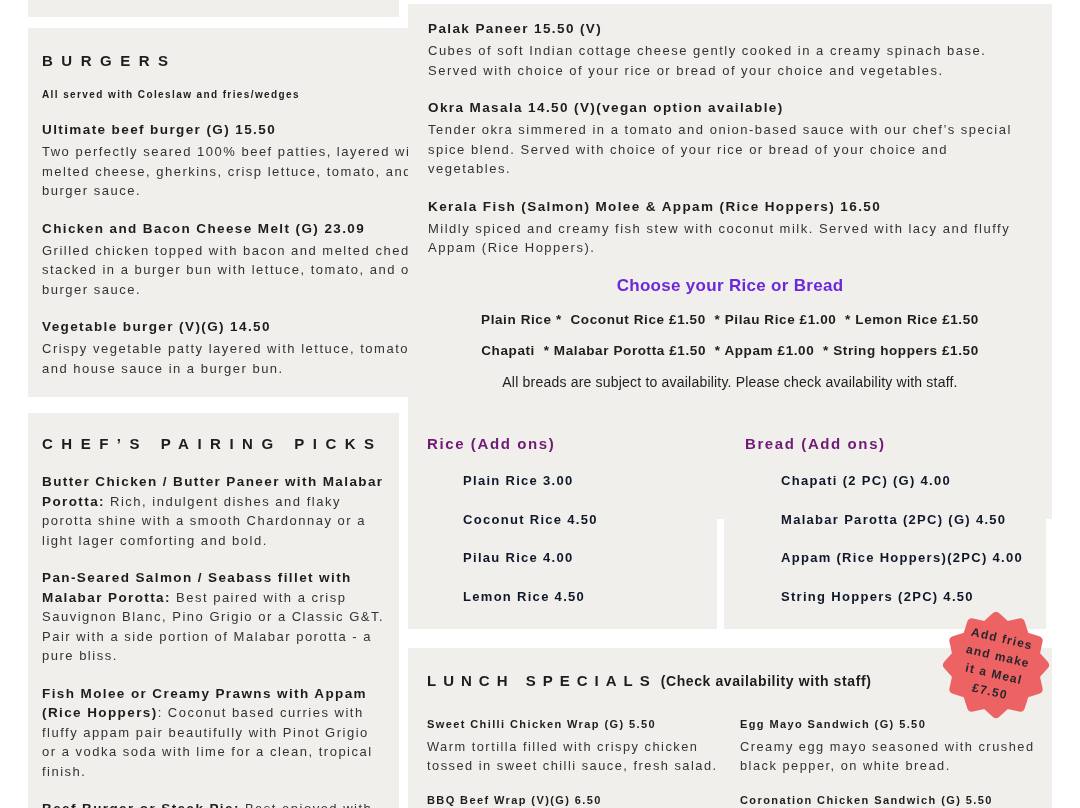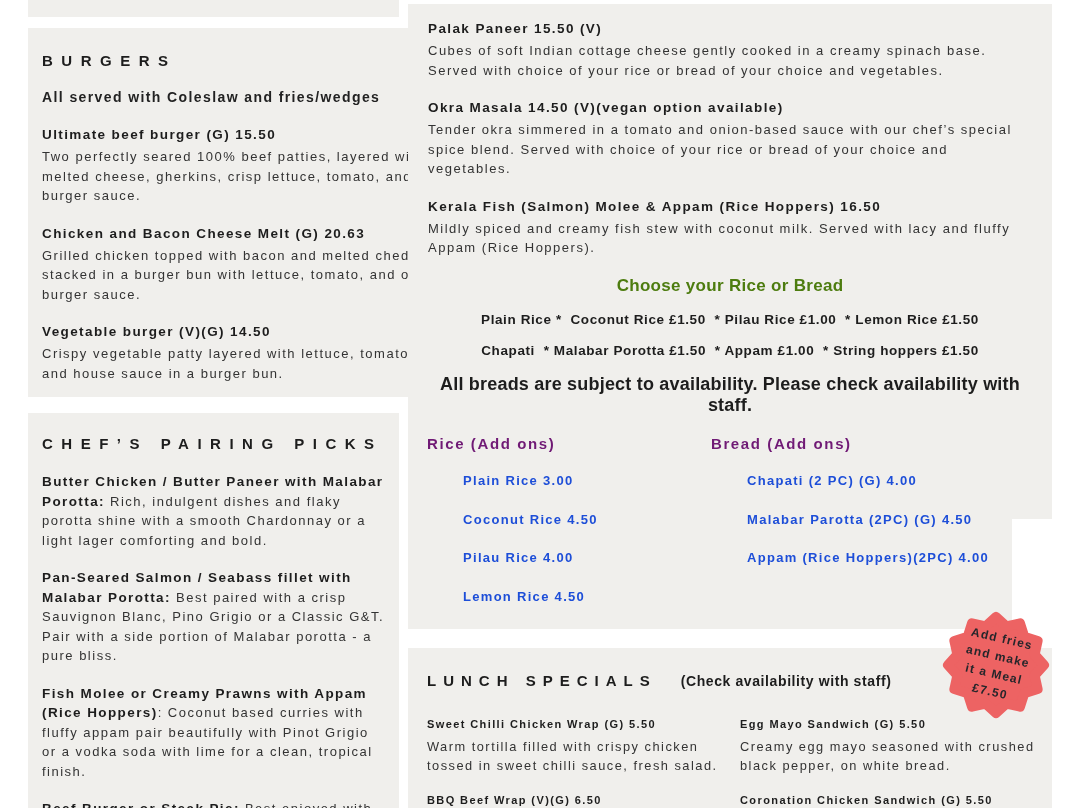--- a/index.html
+++ b/index.html
@@ -17,33 +17,33 @@
     position: absolute;
     background: #f0efec;
   }
   
   .card-partial-top { left: 28px; top: 0; width: 371px; height: 17px; }
   .card-burgers     { left: 28px; top: 28px;  width: 425px; height: 369px; padding: 24px 14px; }
   .card-chefs       { left: 28px; top: 413px; width: 371px; height: 470px; padding: 22px 14px; }
   
   .card-mains  { left: 408px; top: 4px;   width: 644px; height: 515px; padding: 15px 20px; }
   .card-rice   { left: 408px; top: 413px; width: 309px; height: 216px; padding: 22px 19px; }
-  .card-bread  { left: 690px; top: 413px; width: 322px; height: 216px; padding: 22px 21px; }
+  .card-bread  { left: 724px; top: 413px; width: 322px; height: 216px; padding: 22px 21px; }
   .card-lunch  { left: 408px; top: 648px; width: 644px; height: 240px; padding: 24px 19px; }
 
   .sec-heading {
     font-size: 15px;
     font-weight: bold;
     letter-spacing: 8.5px;
     color: #1d1d1d;
     margin-bottom: 20px;
     white-space: nowrap;
   }
   .note {
-    font-size: 14px;
+    font-size: 10px;
     font-weight: bold;
     letter-spacing: 1.4px;
     margin-bottom: 20px;
   }
   .menu-item { margin-bottom: 18px; }
   .menu-item:last-child { margin-bottom: 0; }
   .item-title {
     font-size: 13.5px;
     font-weight: bold;
     letter-spacing: 1.4px;
@@ -59,66 +59,66 @@
   }
   .pair-item { margin-bottom: 18px; font-size: 13px; letter-spacing: 1.5px; line-height: 19.5px; color: #333333; }
   .pair-title { font-weight: bold; color: #1d1d1d; font-size: 13.5px; letter-spacing: 1.4px; }
 
   
   .choose-heading {
     text-align: center;
     font-size: 17px;
     font-weight: bold;
     letter-spacing: 0.3px;
-    color: #4d7c0f;
+    color: #6d28d9;
     margin-top: 10px;
     margin-bottom: 16px;
   }
   .star-line {
     text-align: center;
     font-size: 13.5px;
     font-weight: bold;
     letter-spacing: 0.6px;
     color: #1d1d1d;
     margin-bottom: 16px;
     white-space: pre-wrap;
   }
   .avail-note {
     text-align: center;
-    font-size: 18px;
-    font-weight: bold;
+    font-size: 14px;
+    font-weight: normal;
     letter-spacing: 0.2px;
     color: #1d1d1d;
   }
 
   
   .addon-heading {
     font-size: 15px;
     font-weight: bold;
     letter-spacing: 1.6px;
     color: #701a75;
     margin-bottom: 19px;
   }
   .addon-item {
     font-size: 13px;
     font-weight: bold;
     letter-spacing: 1.3px;
-    color: #1d4ed8;
+    color: #0f172a;
     margin-bottom: 19.5px;
     line-height: 19px;
     white-space: nowrap;
     padding-left: 36px;
   }
   .addon-item:last-child { margin-bottom: 0; }
 
   
   .lunch-heading-row {
     display: flex;
     align-items: baseline;
-    gap: 24px;
+    gap: 4px;
     margin-bottom: 26px;
   }
   .lunch-heading {
     font-size: 15px;
     font-weight: bold;
     letter-spacing: 7px;
     color: #1d1d1d;
     white-space: nowrap;
   }
   .lunch-check {
@@ -173,21 +173,21 @@
 
   <section class="card card-burgers">
     <h2 class="sec-heading">BURGERS</h2>
     <p class="note">All served with Coleslaw and fries/wedges</p>
 
     <div class="menu-item">
       <p class="item-title">Ultimate beef burger (G) 15.50</p>
       <p class="item-desc">Two perfectly seared 100% beef patties, layered with melted cheese, gherkins, crisp lettuce, tomato, and burger sauce.</p>
     </div>
     <div class="menu-item">
-      <p class="item-title">Chicken and Bacon Cheese Melt (G) 20.63</p>
+      <p class="item-title">Chicken and Bacon Cheese Melt (G) 23.09</p>
       <p class="item-desc">Grilled chicken topped with bacon and melted cheddar, stacked in a burger bun with lettuce, tomato, and our burger sauce.</p>
     </div>
     <div class="menu-item">
       <p class="item-title">Vegetable burger (V)(G) 14.50</p>
       <p class="item-desc">Crispy vegetable patty layered with lettuce, tomato, and house sauce in a burger bun.</p>
     </div>
   </section>
 
   <section class="card card-chefs">
     <h2 class="sec-heading">CHEF’S PAIRING PICKS</h2>
@@ -227,20 +227,21 @@
     <p class="addon-item">Coconut Rice 4.50</p>
     <p class="addon-item">Pilau Rice 4.00</p>
     <p class="addon-item">Lemon Rice 4.50</p>
   </section>
 
   <section class="card card-bread">
     <h2 class="addon-heading">Bread (Add ons)</h2>
     <p class="addon-item">Chapati (2 PC) (G) 4.00</p>
     <p class="addon-item">Malabar Parotta (2PC) (G) 4.50</p>
     <p class="addon-item">Appam (Rice Hoppers)(2PC) 4.00</p>
+    <p class="addon-item">String Hoppers (2PC) 4.50</p>
   </section>
 
   <section class="card card-lunch">
     <div class="lunch-heading-row">
       <h2 class="lunch-heading">LUNCH SPECIALS</h2>
       <span class="lunch-check">(Check availability with staff)</span>
     </div>
     <div class="lunch-grid">
       <div>
         <div class="lunch-item">

